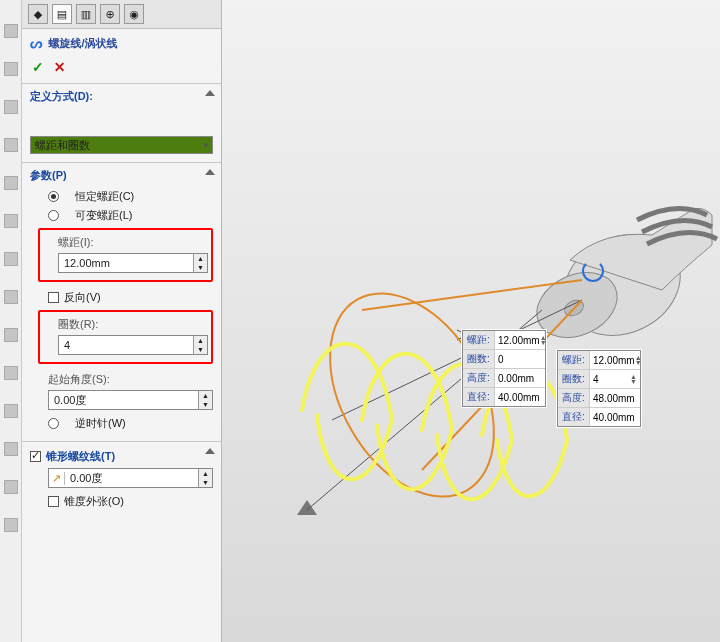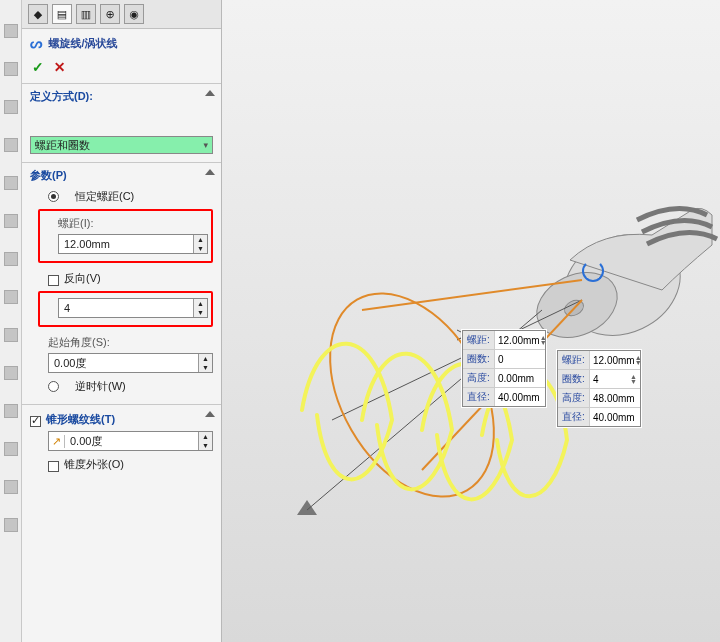--- a/index.html
+++ b/index.html
@@ -39,30 +39,30 @@
   .confirmrow .cancel { color:#c01818; font-size:14px; font-weight:bold; }
 
   .section { border-top:1px solid #c8c8c8; padding:5px 8px 8px 8px; position:relative; }
   .section-h { font-weight:bold; color:#1a4aa0; margin-bottom:4px; }
   .col-arrow {
     position:absolute; right:6px; top:6px; width:0;height:0;
     border-left:5px solid transparent;border-right:5px solid transparent;
     border-bottom:6px solid #666;
   }
   .dropdown {
-    width:100%; border:1px solid #888; background:#86efac; height:18px;
+    width:100%; border:1px solid #888; background:#4d7c0f; height:18px;
     padding:2px 4px; display:flex; align-items:center; justify-content:space-between;margin-top:32px;
   }
   .dropdown::after { content:"▾"; font-size:9px; color:#555; }
 
   .radio { display:flex; align-items:center; gap:16px; padding:2px 0 2px 18px; }
   .radio .r { width:11px;height:11px;border:1px solid #555;border-radius:50%; position:relative; background:#fff; }
   .radio .r.on::after{ content:""; position:absolute; inset:2px; background:#333; border-radius:50%; }
 
-  .check { display:flex; align-items:flex-end; gap:5px; padding:2px 0 2px 18px; }
+  .check { display:flex; align-items:center; gap:5px; padding:2px 0 2px 18px; }
   .check .c { width:11px;height:11px;border:1px solid #555; background:#fff; position:relative; }
   .check .c.on::after{ content:"✓"; position:absolute; left:0; top:-3px; font-size:11px; color:#222; }
 
   .lbl { padding:2px 0 1px 18px; color:#555; }
   .numfield {
     display:flex; align-items:center; margin:2px 0 4px 18px;
     border:1px solid #888; background:#fff; height:20px;
   }
   .numfield .val { flex:1; padding:0 5px; }
   .numfield .spin { width:14px; display:flex; flex-direction:column; }
@@ -147,38 +147,43 @@
   </div>
 
   <div class="section">
     <div class="col-arrow"></div>
     <div class="section-h">参数(P)</div>
 
     <div class="radio">
       <span class="r on"></span>
       <span>恒定螺距(C)</span>
     </div>
+    <div class="radio">
+      <span class="r"></span>
+      <span>可变螺距(L)</span>
+    </div>
 
     <div class="hlbox">
       <div class="lbl">螺距(I):</div>
       <div class="numfield">
         <span class="val">12.00mm</span>
         <span class="spin">
             <div>▲</div>
             <div>▼</div>
           </span>
       </div>
     </div>
 
     <div class="check">
       <span class="c"></span>
       <span>反向(V)</span>
     </div>
 
     <div class="hlbox">
+      <div class="lbl">圈数(R):</div>
       <div class="numfield">
         <span class="val">4</span>
         <span class="spin">
             <div>▲</div>
             <div>▼</div>
           </span>
       </div>
     </div>
 
     <div class="lbl">起始角度(S):</div>

